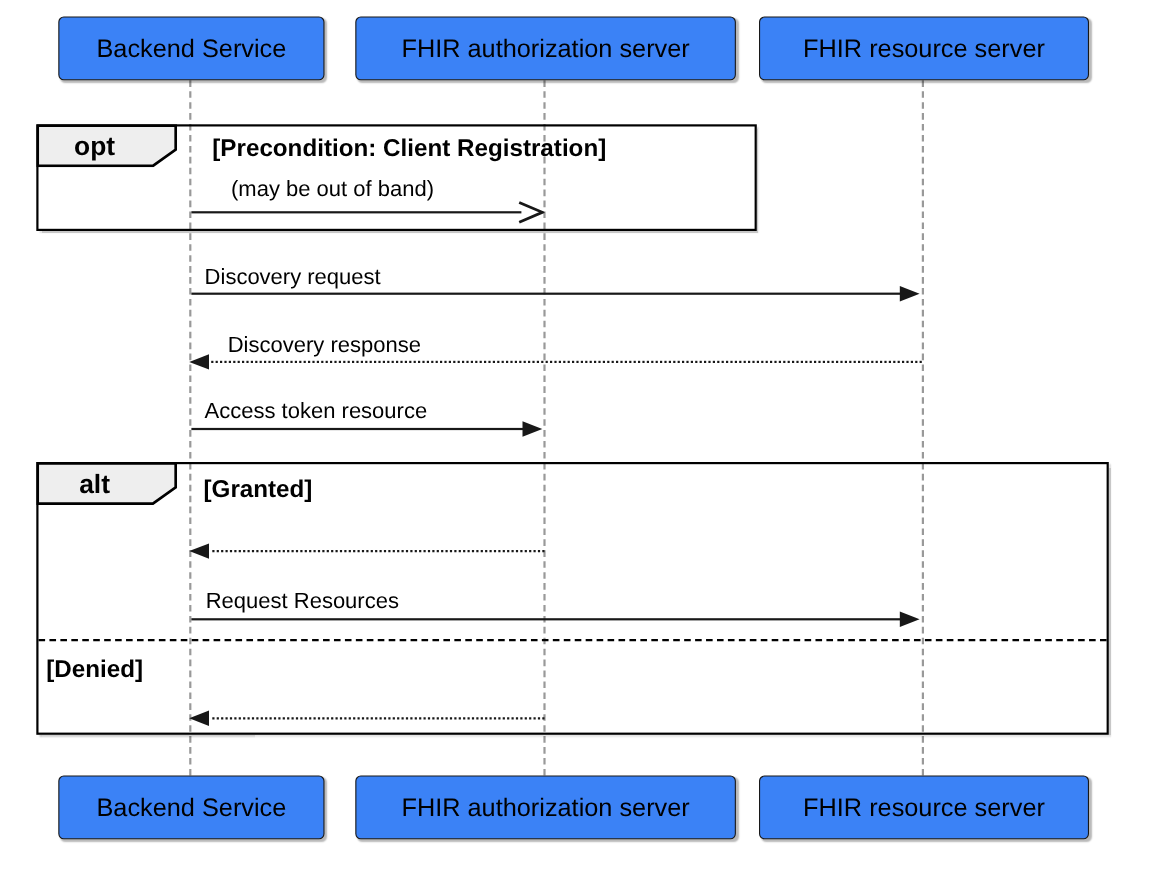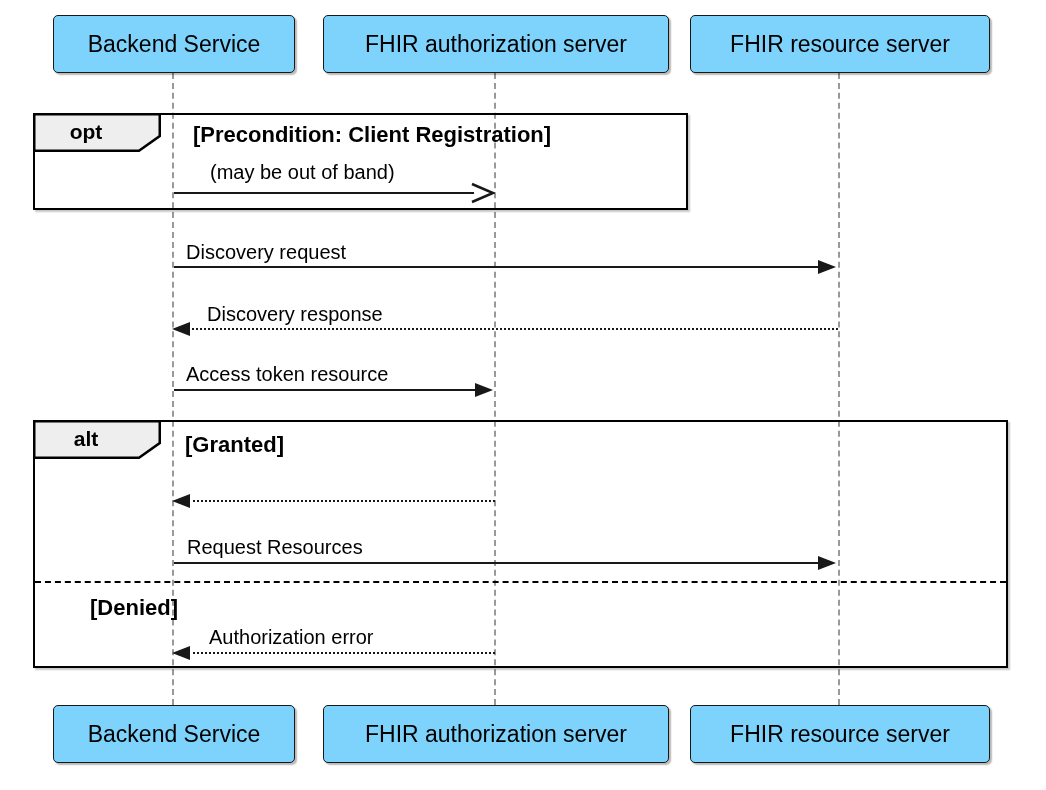--- a/index.html
+++ b/index.html
@@ -2,29 +2,29 @@
 <html><head>
 <meta charset="utf-8">
 <style>
   html,body{margin:0;padding:0;background:#ffffff;}
   #stage{
     position:relative;width:1046px;height:790px;background:#ffffff;
     font-family:"Liberation Sans", sans-serif;color:#000;overflow:hidden;
   }
   .pbox{
     position:absolute;box-sizing:border-box;height:58px;
-    background:#7dd3fc;border:1.8px solid #181818;border-radius:5px;
+    background:#3b82f6;border:1.8px solid #181818;border-radius:5px;
     display:flex;align-items:center;justify-content:center;
     font-size:23px;color:#000;box-shadow:2px 2px 1.5px rgba(0,0,0,0.28);
     white-space:nowrap;
   }
   .lifeline{position:absolute;width:0;border-left:2px dashed #999;top:73px;height:632px;}
   .frame{position:absolute;box-sizing:border-box;border:2.5px solid #000;box-shadow:2px 2px 1.5px rgba(0,0,0,0.22);}
   .pent{position:absolute;}
-  .op-label{position:absolute;font-size:21px;font-weight:bold;text-align:center;width:100px;white-space:nowrap;}
+  .op-label{position:absolute;font-size:24px;font-weight:bold;text-align:center;width:100px;white-space:nowrap;}
   .cond{position:absolute;font-size:22px;font-weight:bold;white-space:nowrap;}
   .msg-label{position:absolute;font-size:20px;white-space:nowrap;}
   .line{position:absolute;height:0;}
   .solid{border-top:2px solid #181818;}
   .dotted{border-top:2.5px dotted #181818;}
   .head-r{position:absolute;width:0;height:0;border-top:7px solid transparent;border-bottom:7px solid transparent;border-left:18px solid #181818;}
   .head-l{position:absolute;width:0;height:0;border-top:7px solid transparent;border-bottom:7px solid transparent;border-right:18px solid #181818;}
   .divider{position:absolute;height:0;border-top:2px dashed #000;}
 </style>
 </head>
@@ -69,23 +69,22 @@
   <div class="cond" style="left:185px;top:432px;">[Granted]</div>
 
   <div class="line dotted" style="left:188px;top:500px;width:307px;"></div>
   <div class="head-l" style="left:172px;top:494px;"></div>
 
   <div class="msg-label" style="left:187px;top:536px;">Request Resources</div>
   <div class="line solid" style="left:174px;top:562px;width:646px;"></div>
   <div class="head-r" style="left:818px;top:556px;"></div>
 
   <div class="divider" style="left:35px;top:581px;width:971px;"></div>
-  <div class="cond" style="left:42px;top:595px;margin-left:48px;">[Denied]</div>
+  <div class="cond" style="left:42px;top:595px;">[Denied]</div>
 
-  <div class="msg-label" style="left:209px;top:626px;">Authorization error</div>
   <div class="line dotted" style="left:188px;top:652px;width:307px;"></div>
   <div class="head-l" style="left:172px;top:646px;"></div>
 
   <div class="pbox" style="left:53px;top:15px;width:242px;">Backend Service</div>
   <div class="pbox" style="left:323px;top:15px;width:346px;">FHIR authorization server</div>
   <div class="pbox" style="left:690px;top:15px;width:300px;">FHIR resource server</div>
 
   <div class="pbox" style="left:53px;top:705px;width:242px;">Backend Service</div>
   <div class="pbox" style="left:323px;top:705px;width:346px;">FHIR authorization server</div>
   <div class="pbox" style="left:690px;top:705px;width:300px;">FHIR resource server</div>

